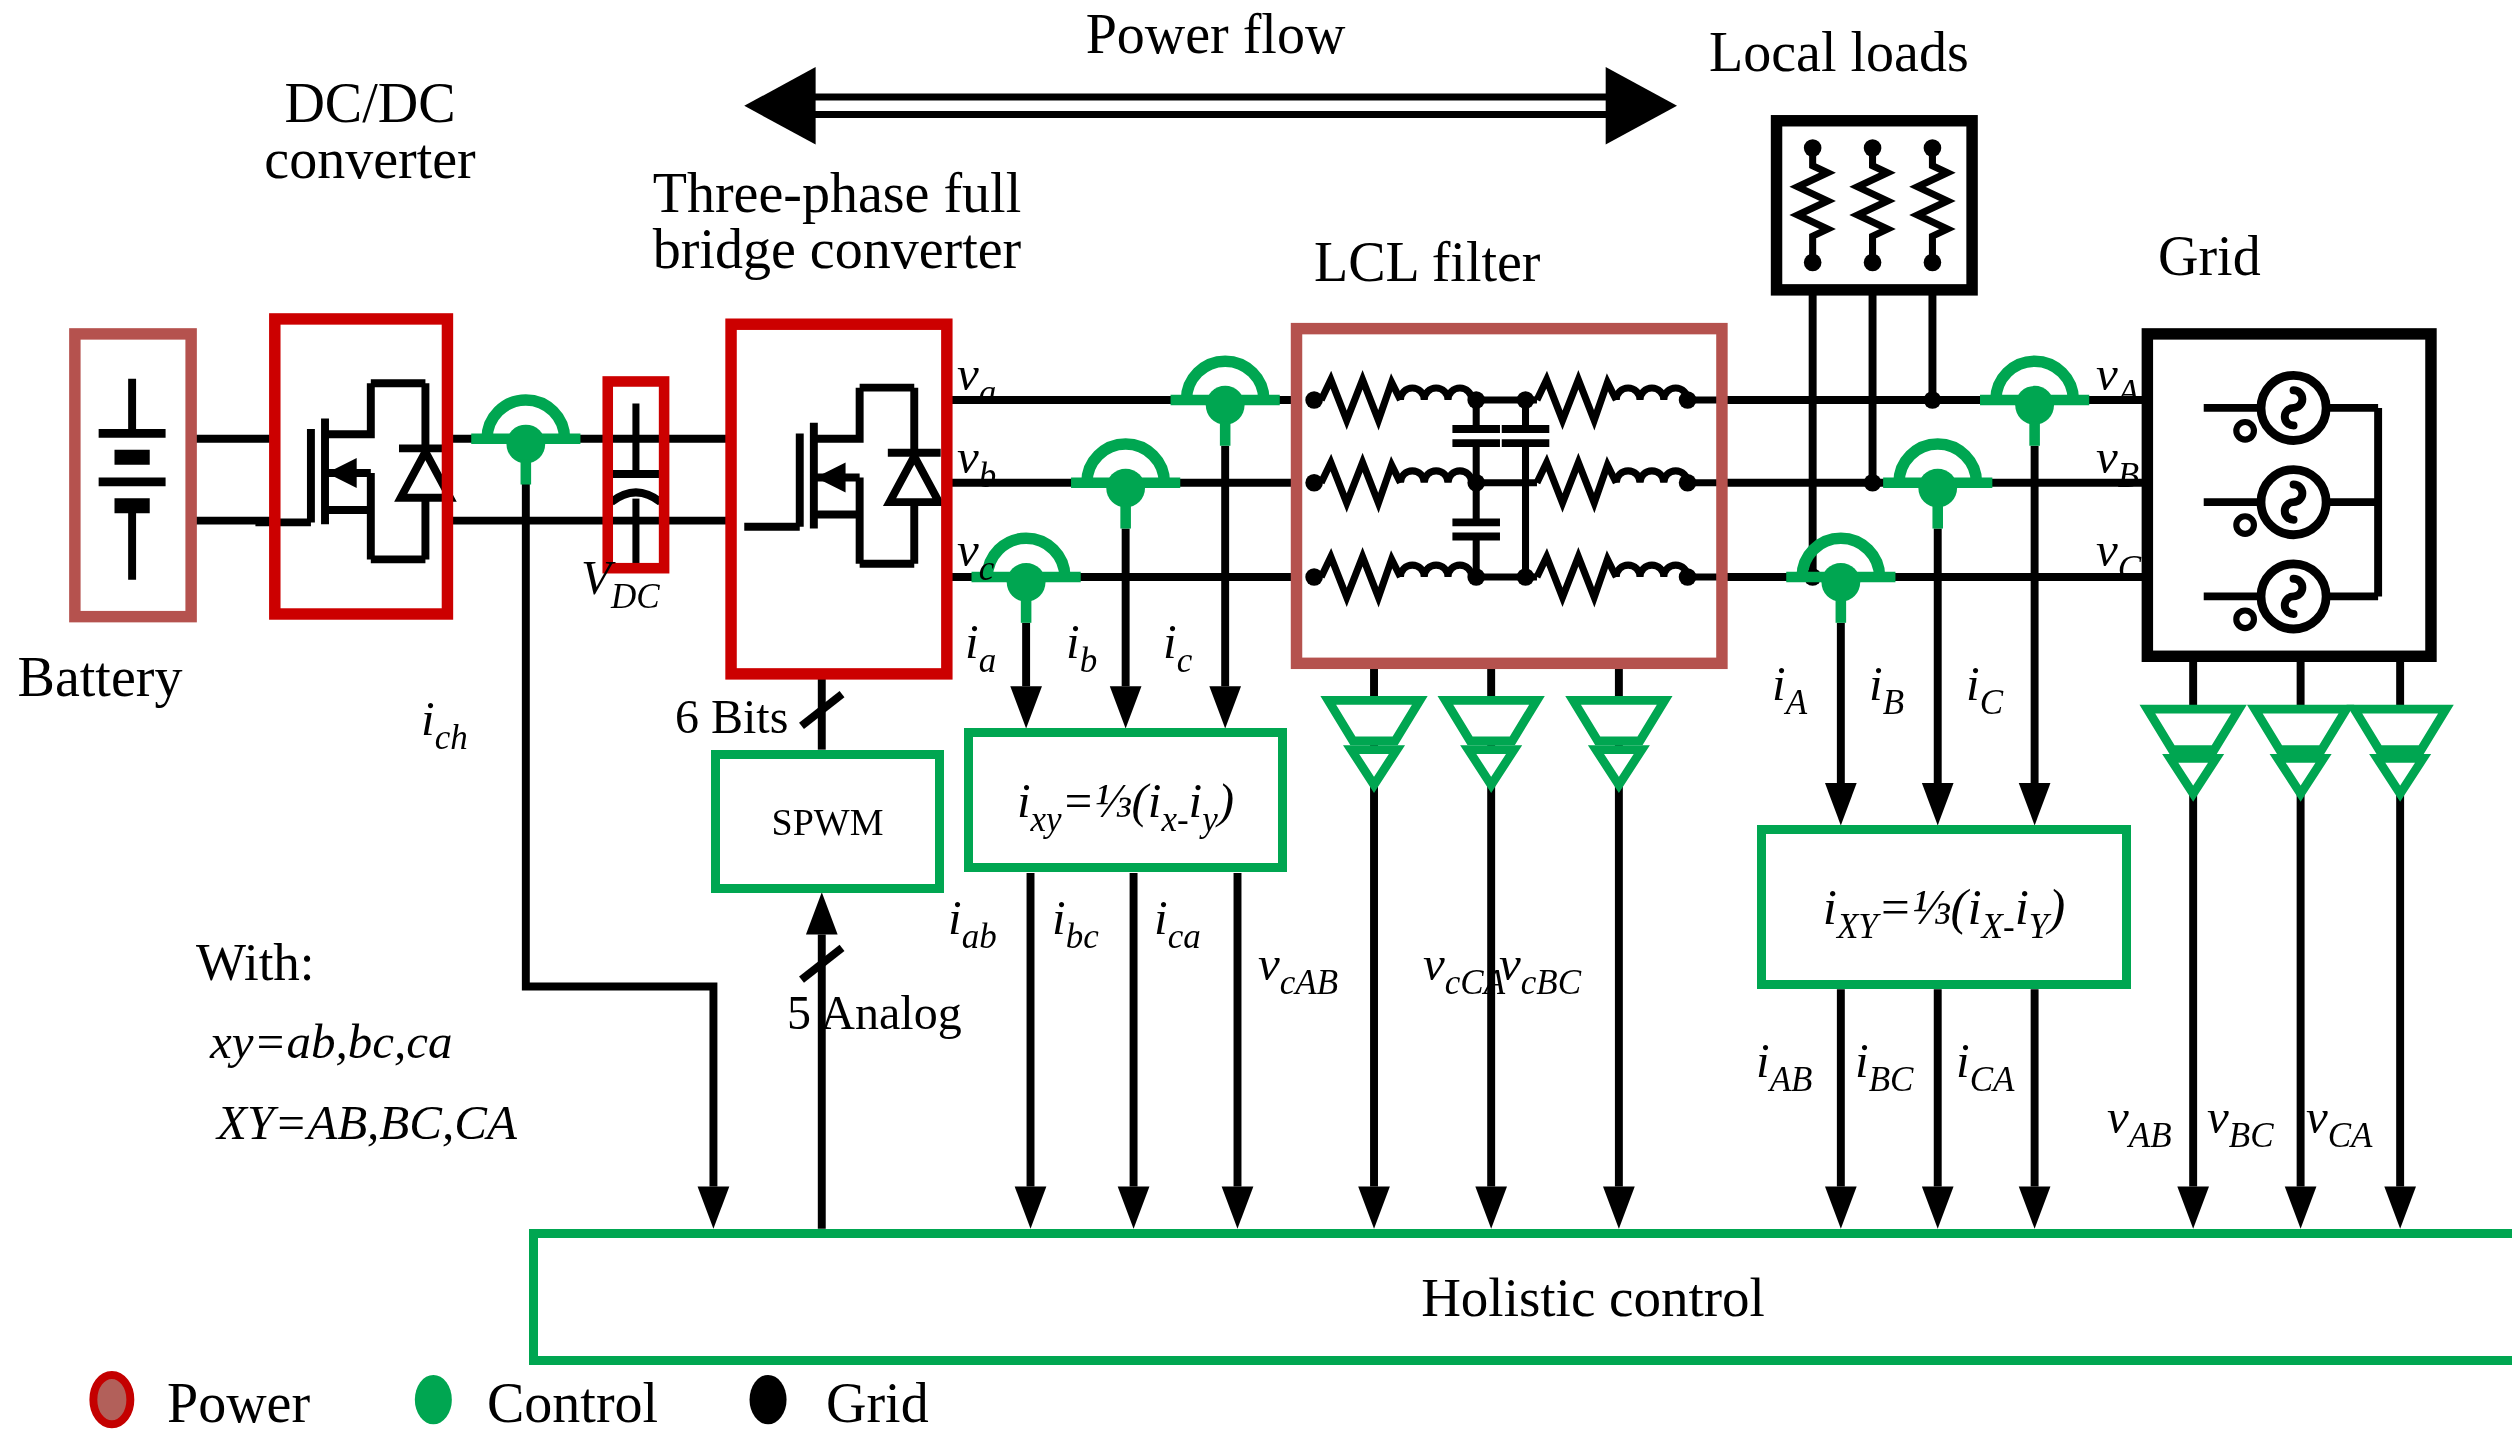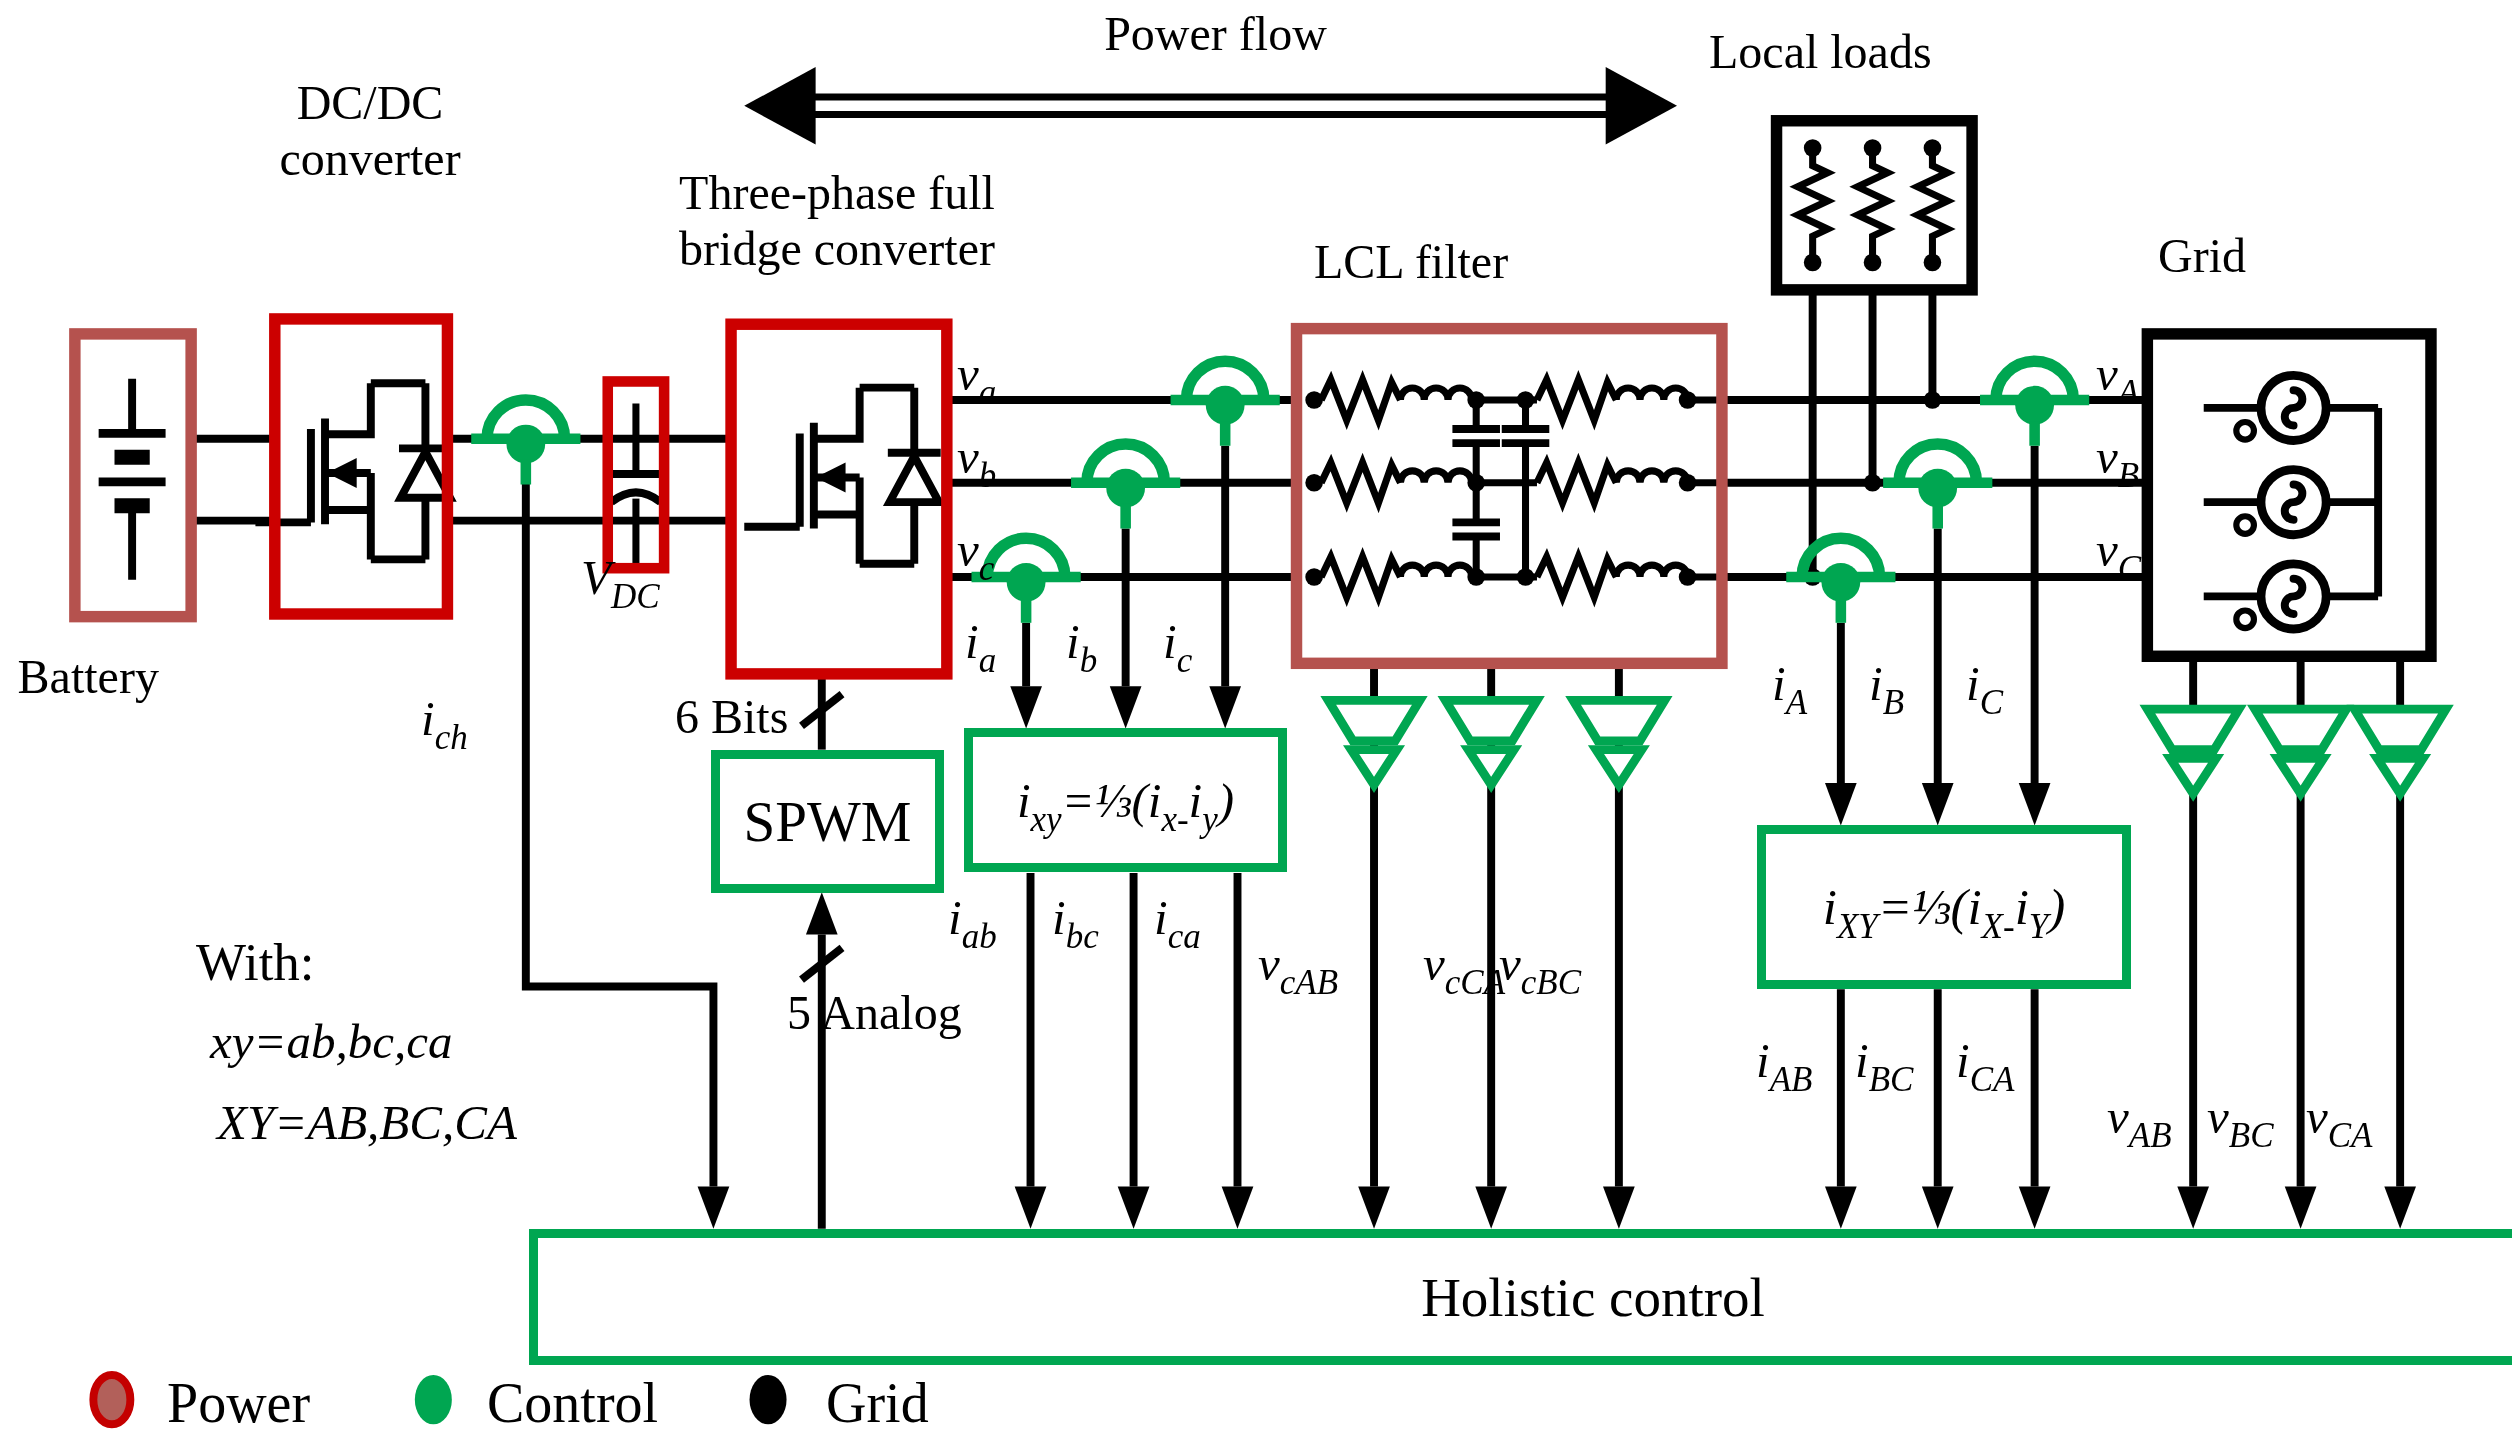--- a/index.html
+++ b/index.html
@@ -1,19 +1,19 @@
 <!DOCTYPE html>
 <html style="font-size:14px"><head>
 <meta charset="utf-8">
 <style>
   html,body{margin:0;padding:0;background:#fff;}
   #canvas{position:relative;width:2512px;height:1457px;background:#fff;overflow:hidden;
           font-family:"Liberation Serif",serif;color:#000;}
   #wiring{position:absolute;left:0;top:0;}
-  .h{position:absolute;font-size:48px;white-space:nowrap;line-height:58px;}
+  .h{position:absolute;font-size:56px;white-space:nowrap;line-height:58px;}
   .hc{text-align:center;}
   .sig{position:absolute;font-style:italic;font-size:49px;white-space:nowrap;line-height:49px;}
   .sig sub, .frm sub{font-style:italic;font-size:35px;line-height:0;vertical-align:-14px;}
   .note{position:absolute;font-size:48px;white-space:nowrap;}
   .withblk .it{font-style:italic;}
   .gbox{position:absolute;border:9.7px solid #00a651;background:transparent;
         display:flex;align-items:center;justify-content:center;box-sizing:border-box;}
   .frm{font-style:italic;font-size:49px;white-space:nowrap;}
   .legend-label{position:absolute;font-size:56px;}
 </style>
@@ -210,21 +210,21 @@
 
   <g>
     <ellipse cx="127" cy="1589" rx="21" ry="28" stroke-width="9" fill="#b2605a"></ellipse>
     <ellipse cx="127" cy="1589" rx="21" ry="28" fill="none" stroke-width="9" stroke="#c40000"></ellipse>
     <ellipse cx="492" cy="1589" rx="21" ry="28" fill="#00a651"></ellipse>
     <ellipse cx="872" cy="1589" rx="21" ry="28" fill="#000000"></ellipse>
   </g>
 </svg>
 
 <div class="gbox" style="left:711px;top:750px;width:233px;height:143px;">
-  <span style="font-size:57px;">SPWM</span>
+  <span style="font-size:38px;">SPWM</span>
 </div>
 
 <div class="gbox" style="left:964px;top:728px;width:323px;height:144px;">
   <span class="frm"><i>i</i><sub>xy</sub><span>=</span><span>⅓</span><span>(</span><i>i</i><sub>x</sub><sub>-</sub><i>i</i><sub>y</sub><span>)</span></span>
 </div>
 
 <div class="gbox" style="left:1757px;top:825px;width:374px;height:164px;">
   <span class="frm" style="font-size:51px;"><i>i</i><sub>XY</sub><span>=</span><span>⅓</span><span>(</span><i>i</i><sub>X</sub><sub>-</sub><i>i</i><sub>Y</sub><span>)</span></span>
 </div>
 

